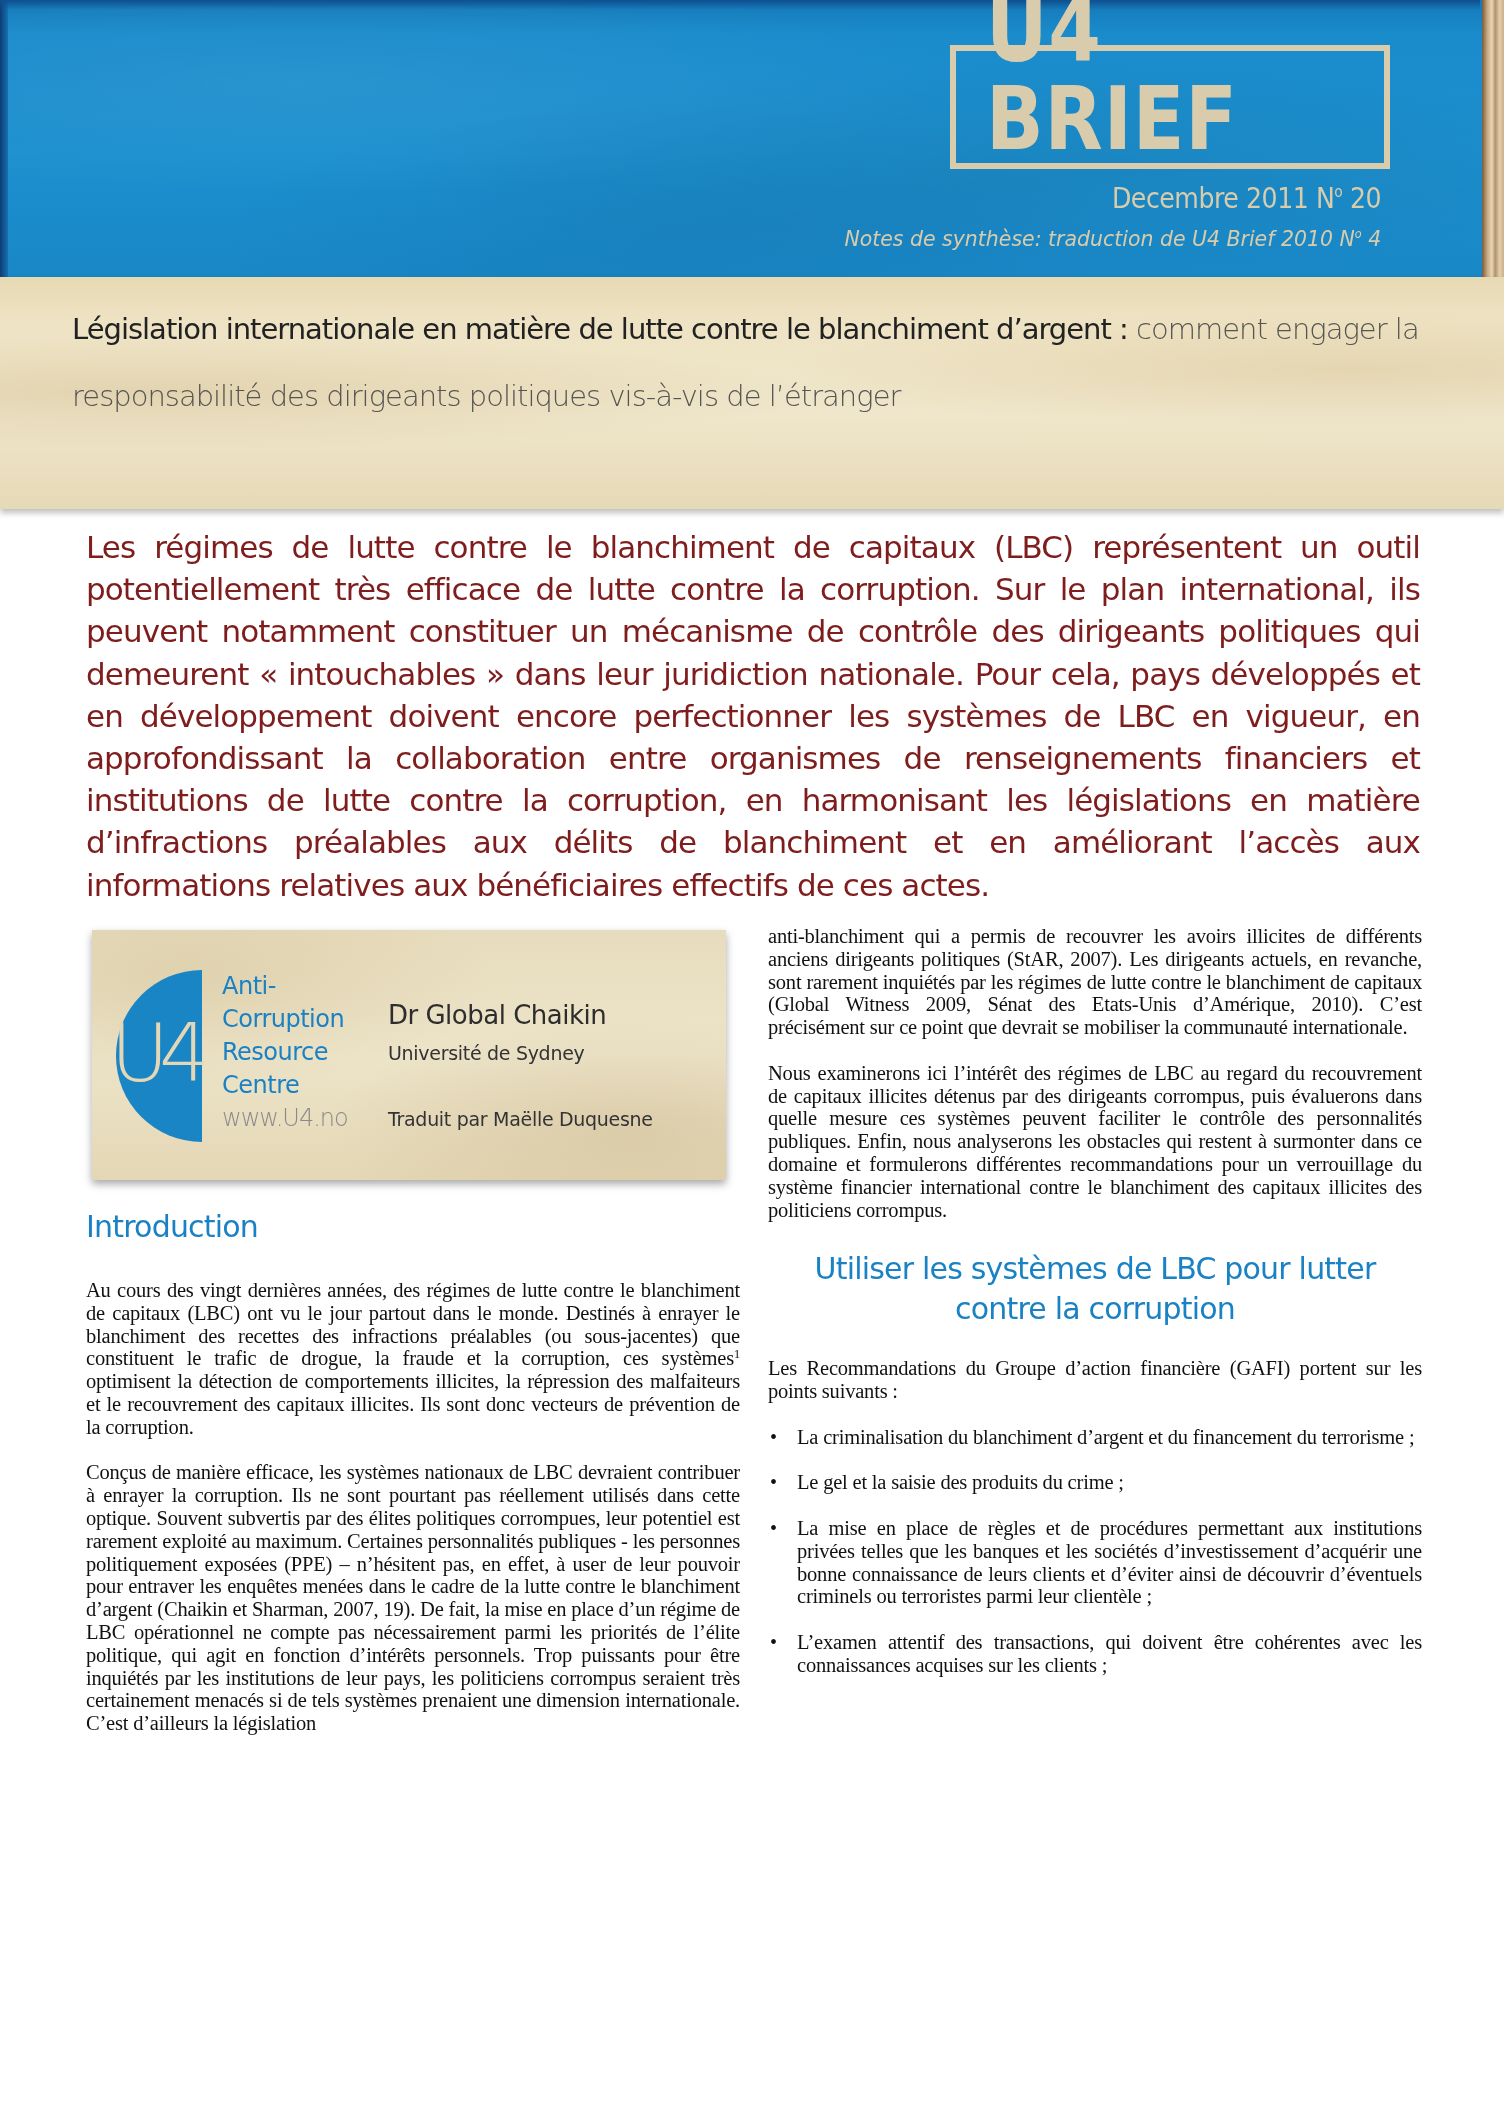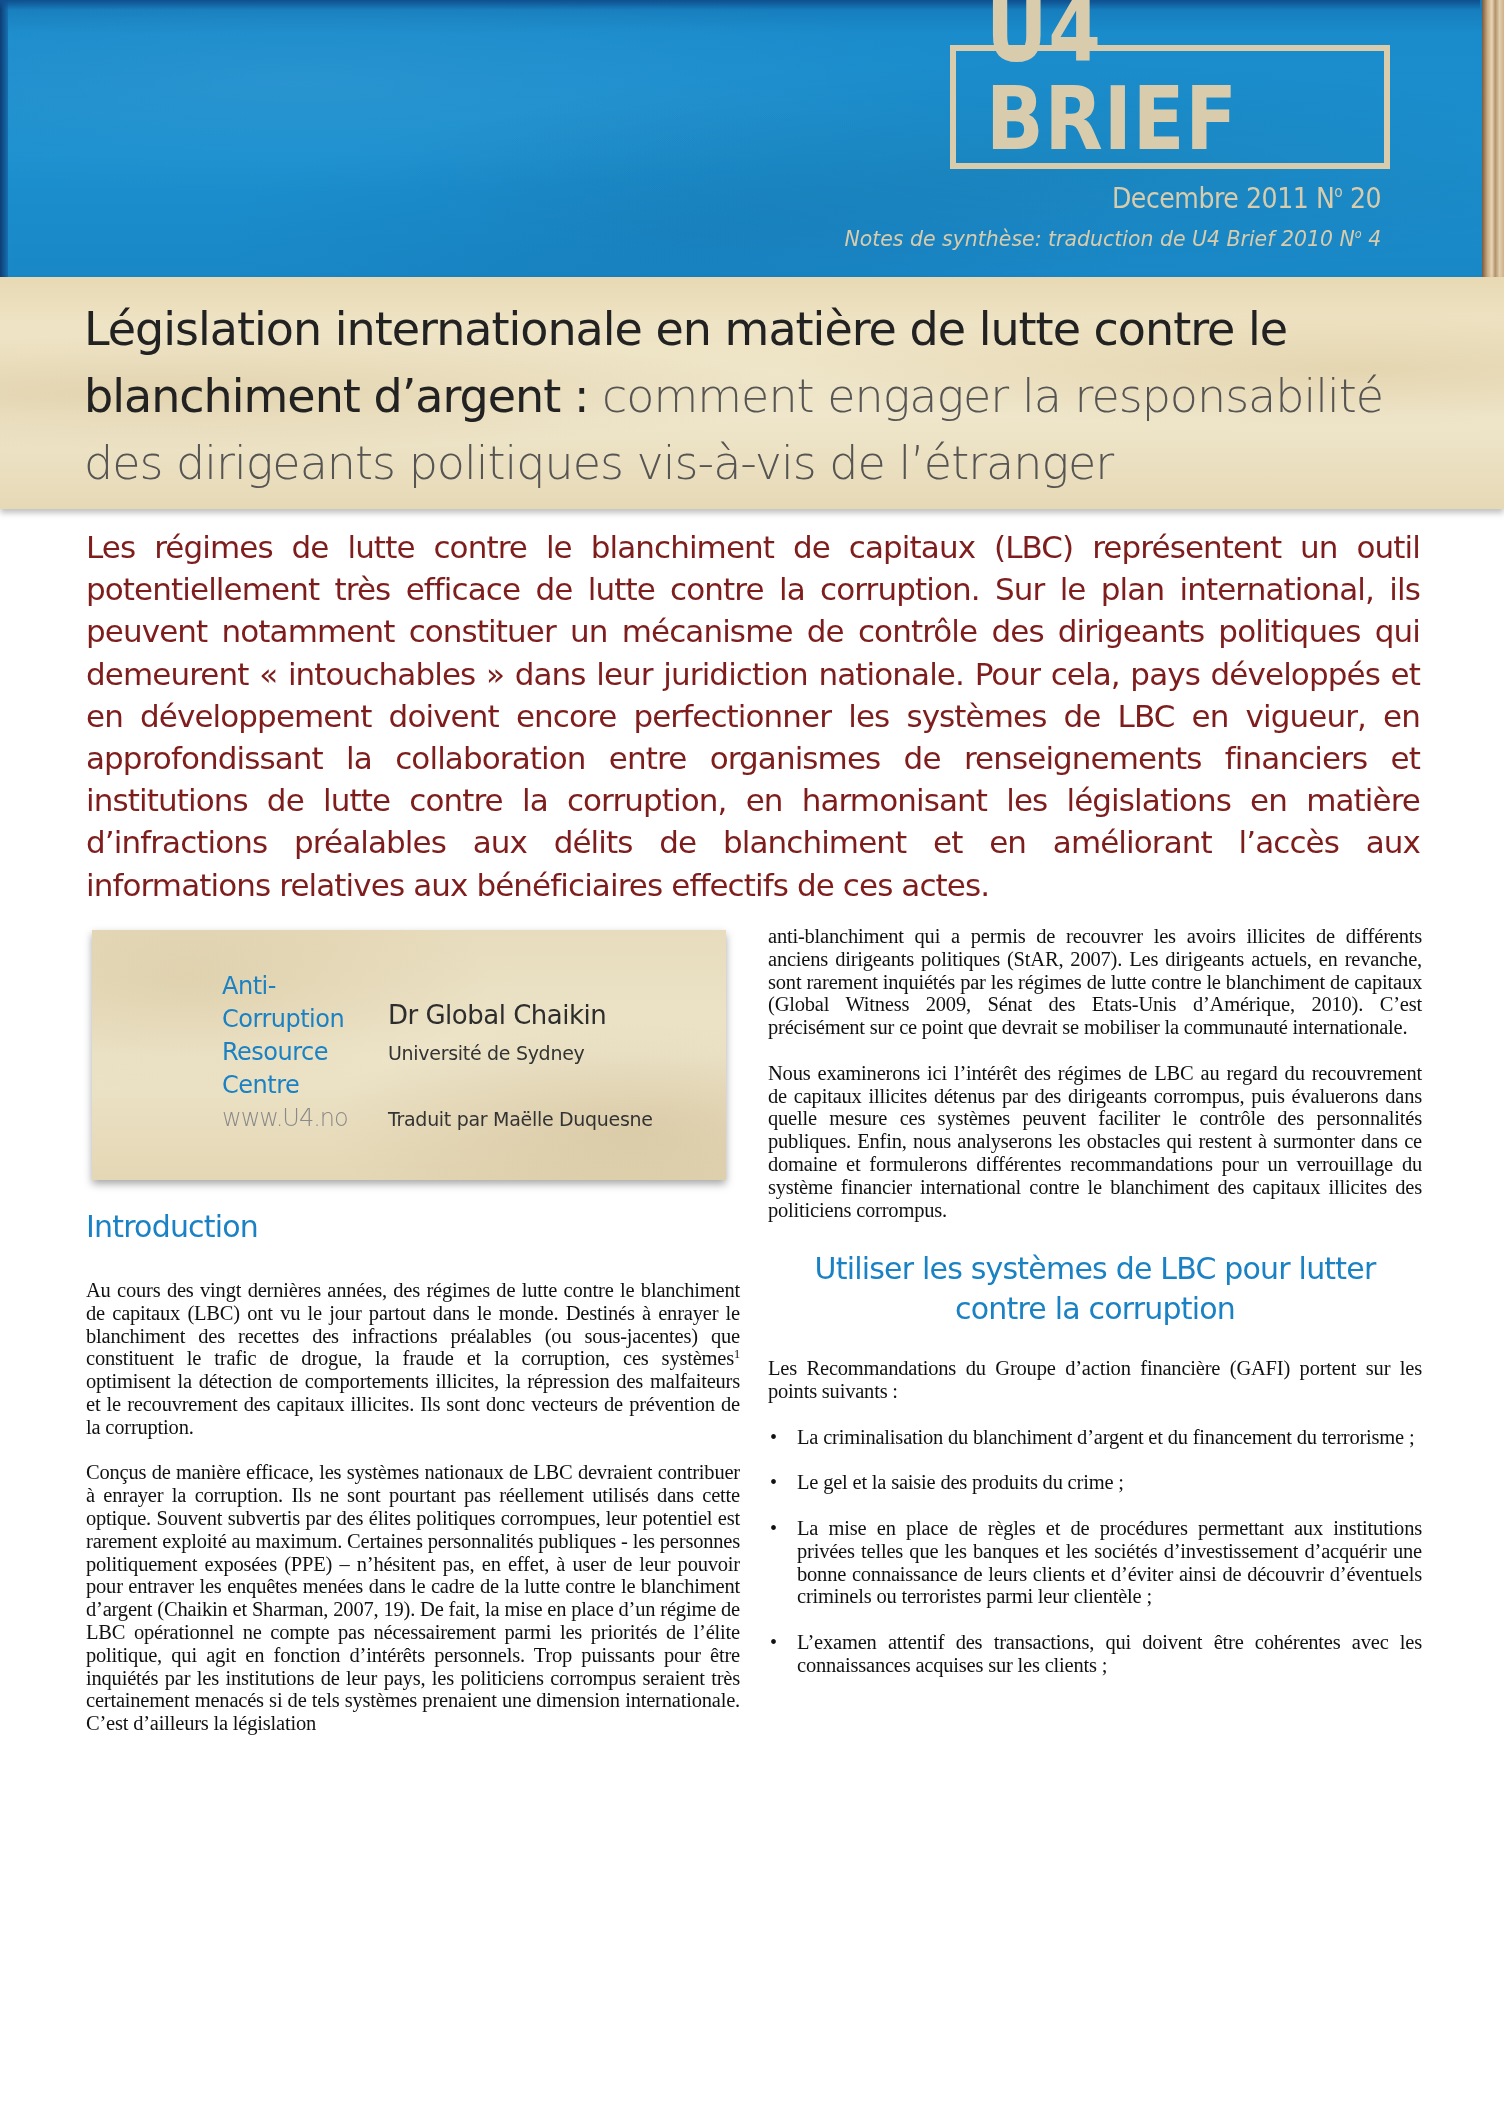--- a/index.html
+++ b/index.html
@@ -54,22 +54,22 @@
   
   .title-band {
     position: absolute; left: 0; top: 277px; width: 1504px; height: 232px;
     background:
       radial-gradient(ellipse at 10% 50%, rgba(190,160,100,0.25), transparent 35%),
       radial-gradient(ellipse at 90% 40%, rgba(200,170,110,0.25), transparent 30%),
       linear-gradient(180deg, #e7d9b3 0%, #eee3c4 20%, #efe6cb 60%, #e6d9b6 100%);
     box-shadow: 0 4px 6px rgba(0,0,0,0.25);
   }
   .title-band .title-text {
-    position: absolute; left: 84px; top: 19px; width: 1380px;
-    font-family: "DejaVu Sans", sans-serif; font-size: 46px; line-height: 67px;
+    position: absolute; left: 72px; top: 19px; width: 1380px;
+    font-family: "DejaVu Sans", sans-serif; font-size: 29px; line-height: 67px;
     color: #2b2b2b; letter-spacing: -1px;
   }
   .title-text .title-strong { font-weight: normal; color: #222; }
   .title-text .title-light { font-weight: 200; color: #4a4a4a; font-family: "DejaVu Sans", sans-serif; opacity: 0.92; }
 
   
   .abstract {
     position: absolute; left: 86px; top: 526px; width: 1334px;
     font-family: "DejaVu Sans", sans-serif; font-weight: 400;
     font-size: 31px; line-height: 42.2px; color: #7f1d1d;
@@ -156,20 +156,23 @@
 </header>
 
 <section class="title-band">
   <h1 class="title-text"><span class="title-strong">Législation internationale en matière de lutte contre le blanchiment d’argent :</span><span class="title-light"> comment engager la responsabilité des dirigeants politiques vis-à-vis de l’étranger</span></h1>
 </section>
 
 <p class="abstract">Les régimes de lutte contre le blanchiment de capitaux (LBC) représentent un outil potentiellement très efficace de lutte contre la corruption. Sur le plan international, ils peuvent notamment constituer un mécanisme de contrôle des dirigeants politiques qui demeurent « intouchables » dans leur juridiction nationale. Pour cela, pays développés et en développement doivent encore perfectionner les systèmes de LBC en vigueur, en approfondissant la collaboration entre organismes de renseignements financiers et institutions de lutte contre la corruption, en harmonisant les législations en matière d’infractions préalables aux délits de blanchiment et en améliorant l’accès aux informations relatives aux bénéficiaires effectifs de ces actes.</p>
 
 <div class="col col-left">
   <div class="author-card">
+    <div class="logo">
+      <span class="logo-u4">U4</span>
+    </div>
     <div class="logo-text">
       <div>Anti-</div>
       <div>Corruption</div>
       <div>Resource</div>
       <div>Centre</div>
       <div class="logo-url">www.U4.no</div>
     </div>
     <div class="author-name">Dr Global Chaikin</div>
     <div class="author-affil">Université de Sydney</div>
     <div class="author-translator">Traduit par Maëlle Duquesne</div>

